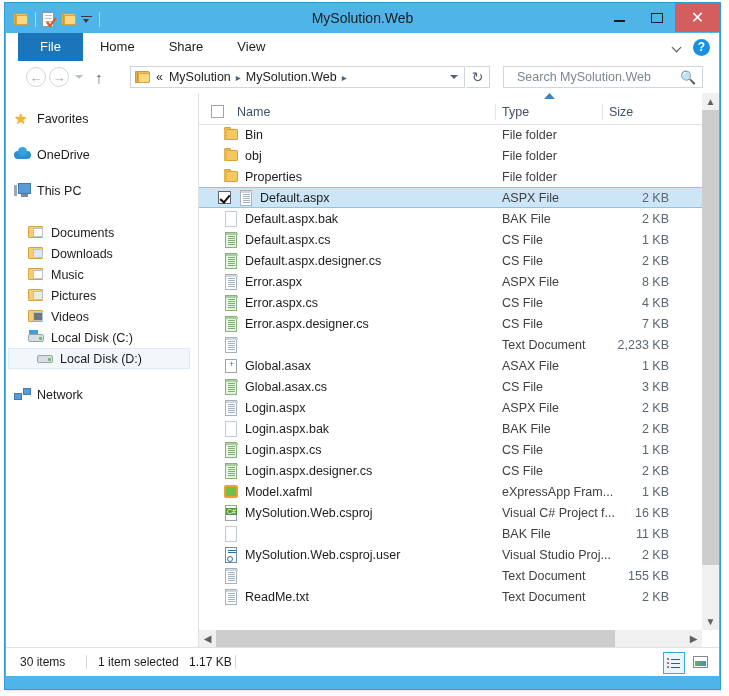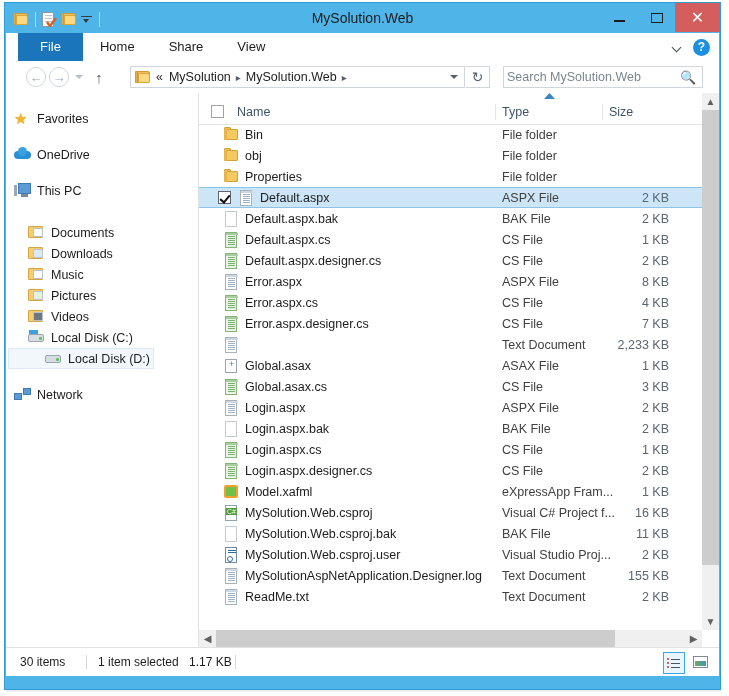--- a/index.html
+++ b/index.html
@@ -64,21 +64,21 @@
   .up{width:20px;height:20px;display:flex;align-items:center;justify-content:center;color:#55616c;font-size:15px;}
 
   .crumbbox{position:absolute;left:124px;top:5px;width:335px;height:22px;border:1px solid #cfd6dc;background:#fff;box-sizing:border-box;display:flex;align-items:center;}
   .crumbbox .fld{margin-left:4px;margin-right:5px;}
   .crumb{font-size:12.5px;color:#1c1c1c;}
   .csep{color:#50606e;font-size:10px;margin:0 5px;}
   .crumb-drop{position:absolute;left:437px;top:5px;width:22px;height:22px;display:flex;align-items:center;justify-content:center;}
   .crumb-drop:after{content:"";border-left:4px solid transparent;border-right:4px solid transparent;border-top:4px solid #55616c;}
   .refresh{position:absolute;left:460px;top:5px;width:24px;height:22px;border:1px solid #cfd6dc;border-left:none;box-sizing:border-box;display:flex;align-items:center;justify-content:center;color:#55616c;font-size:14px;}
   .searchbox{position:absolute;left:497px;top:5px;width:200px;height:22px;border:1px solid #cfd6dc;background:#fff;box-sizing:border-box;display:flex;align-items:center;}
-  .searchbox .ph{margin-left:3px;font-size:12.5px;color:#7b868f;flex:1;}
+  .searchbox .ph{margin-left:13px;font-size:12.5px;color:#7b868f;flex:1;}
   .mag{width:18px;margin-right:5px;color:#5a6672;font-size:13px;text-align:center;}
 
   
   .content{position:absolute;left:1px;top:90px;width:713px;height:554px;background:#fff;}
   .sidebar{position:absolute;left:0;top:0;width:192px;height:554px;background:#fff;overflow:hidden;}
   .divider{position:absolute;left:192px;top:0;width:1px;height:554px;background:#e1e1e1;}
 
   .snode{height:21px;display:flex;align-items:center;font-size:12.5px;color:#1c1c1c;}
   .snode.sel{background:#f2f7fb;border:1px solid #dcebf7;box-sizing:border-box;}
   .snode .lbl{margin-left:6px;}
@@ -299,21 +299,21 @@
       <div class="snode" style="position:absolute;left:22px;top:213px;width:162px">
         <span class="sicon"><span class="fsmall"><span class="b"></span><span class="g dark"></span></span></span>
         <span class="lbl">Videos</span>
       </div>
 
       <div class="snode" style="position:absolute;left:22px;top:234px;width:162px">
         <span class="sicon"><span class="diskico"><span class="win"></span><span class="body"></span><span class="led"></span></span></span>
         <span class="lbl">Local Disk (C:)</span>
       </div>
 
-      <div class="snode sel" style="position:absolute;left:2px;top:255px;width:146px;padding-left:36px">
+      <div class="snode sel" style="position:absolute;left:2px;top:255px;width:182px;padding-left:28px">
         <span class="sicon"><span class="diskico"><span class="body"></span><span class="led"></span></span></span>
         <span class="lbl">Local Disk (D:)</span>
       </div>
 
       <div class="snode" style="position:absolute;left:8px;top:291px;width:176px">
         <span class="sicon"><span class="neticon"><span class="n1"></span><span class="n2"></span></span></span>
         <span class="lbl">Network</span>
       </div>
     </div>
 
@@ -547,21 +547,20 @@
             </span>
           <span class="rtype">Visual C# Project f...</span>
           <span class="rsize">16 KB</span>
         </div>
 
         <div class="row">
           <span class="rname">
               <span class="fi blank">
                 <span class="p"></span>
               </span>
-              <span>MySolution.Web.csproj.bak</span>
             </span>
           <span class="rtype">BAK File</span>
           <span class="rsize">11 KB</span>
         </div>
 
         <div class="row">
           <span class="rname">
               <span class="fi vsuser">
                 <span class="p"></span>
               </span>
@@ -569,21 +568,20 @@
             </span>
           <span class="rtype">Visual Studio Proj...</span>
           <span class="rsize">2 KB</span>
         </div>
 
         <div class="row">
           <span class="rname">
               <span class="fi page lined">
                 <span class="p"></span>
               </span>
-              <span>MySolutionAspNetApplication.Designer.log</span>
             </span>
           <span class="rtype">Text Document</span>
           <span class="rsize">155 KB</span>
         </div>
 
         <div class="row">
           <span class="rname">
               <span class="fi page lined">
                 <span class="p"></span>
               </span>

